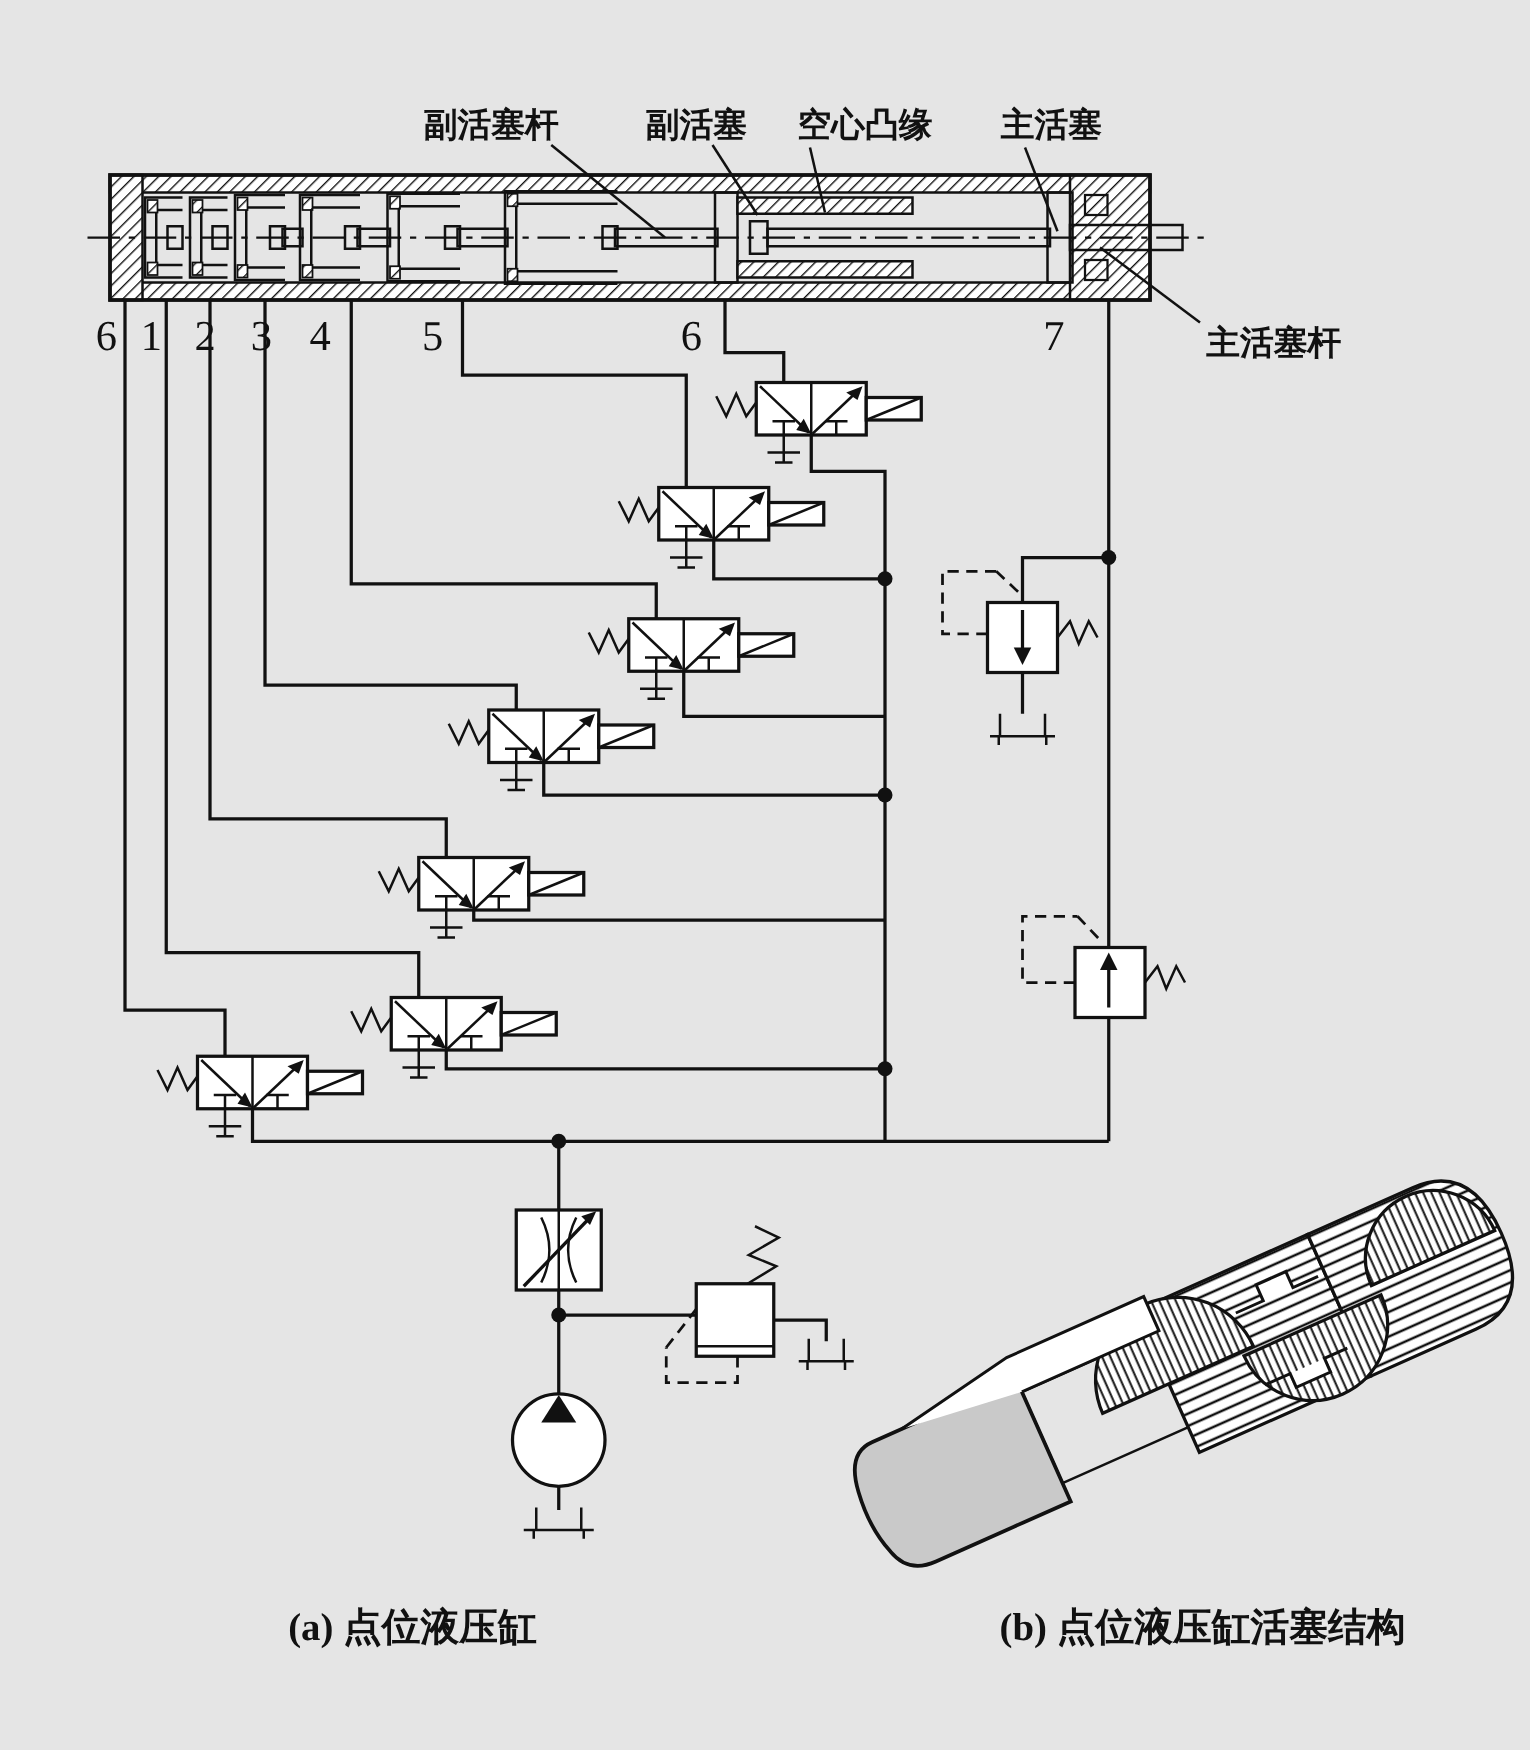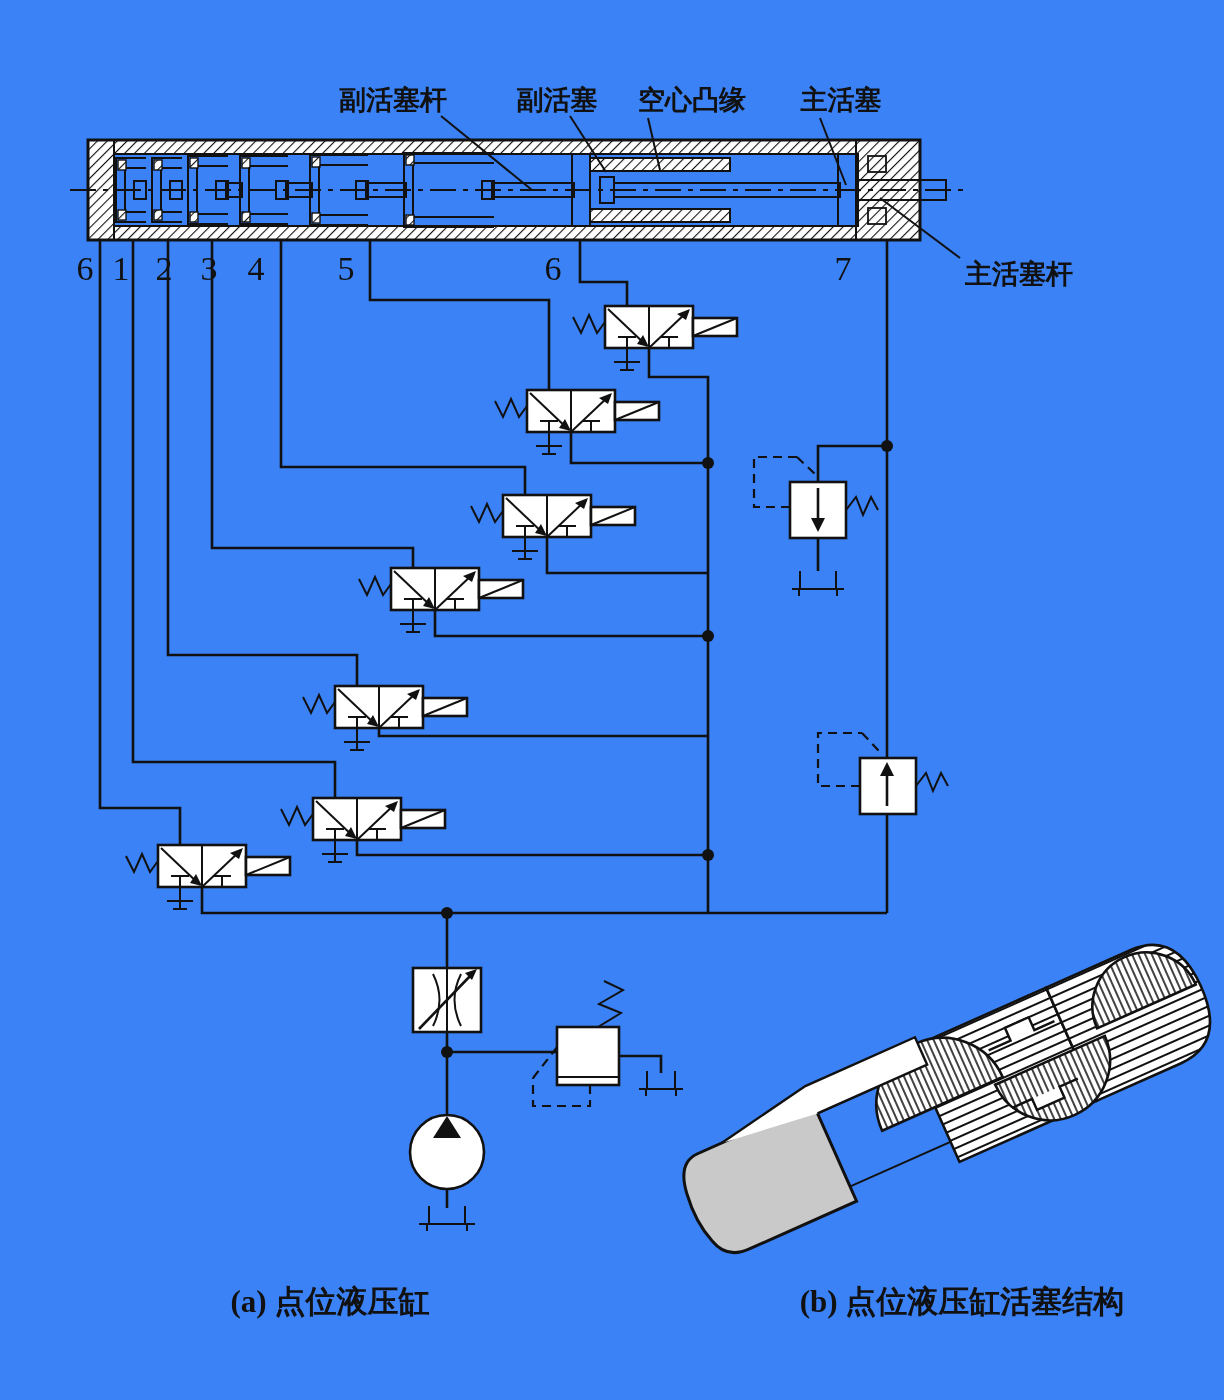--- a/index.html
+++ b/index.html
@@ -1,16 +1,16 @@
 <!DOCTYPE html>
 <html><head>
 <meta charset="utf-8">
 <style>
   html,body{margin:0;padding:0;background:#ffffff;}
-  .page{position:relative;width:1224px;height:1400px;background:#3b82f6;overflow:hidden;
+  .page{position:relative;width:1224px;height:1400px;background:#e5e5e5;overflow:hidden;
         font-family:"Liberation Serif","DejaVu Serif",serif;}
   svg{display:block;}
   .sym{fill:#ffffff;stroke:#111111;stroke-width:2.6;}
   .ln{fill:none;stroke:#111111;stroke-width:2.6;}
   .thin{fill:none;stroke:#111111;stroke-width:2;}
   .dash{fill:none;stroke:#111111;stroke-width:2.2;stroke-dasharray:9 6;}
   .lbl{font-size:27px;font-weight:bold;fill:#111111;}
   .num{font-size:34px;fill:#111111;}
   .cap{font-size:31px;font-weight:bold;fill:#111111;}
 </style>

